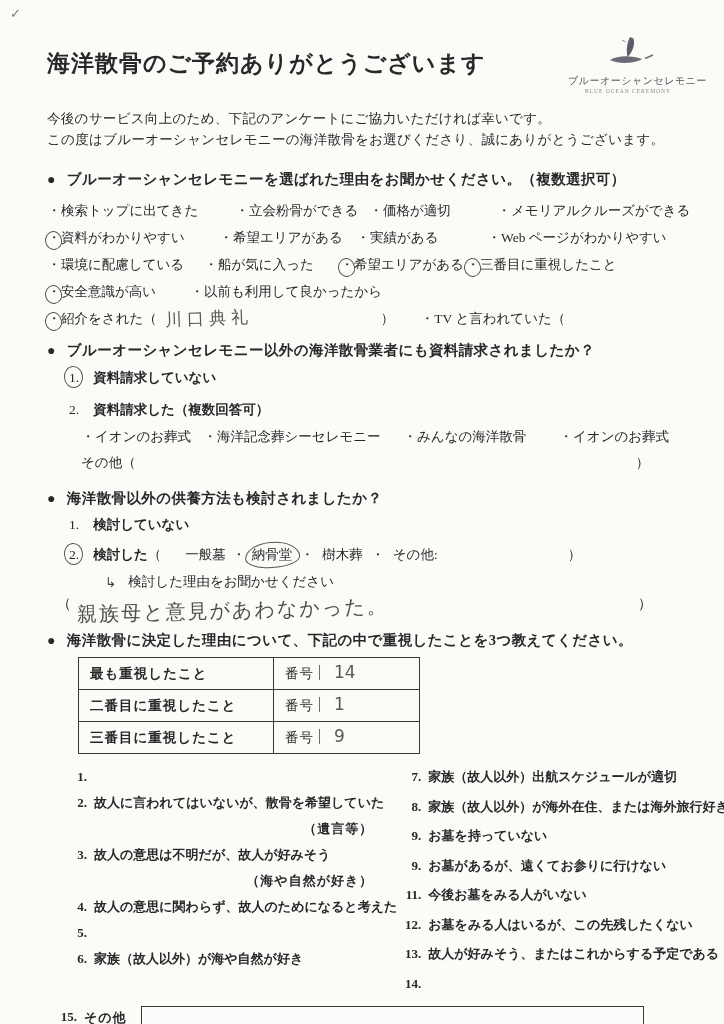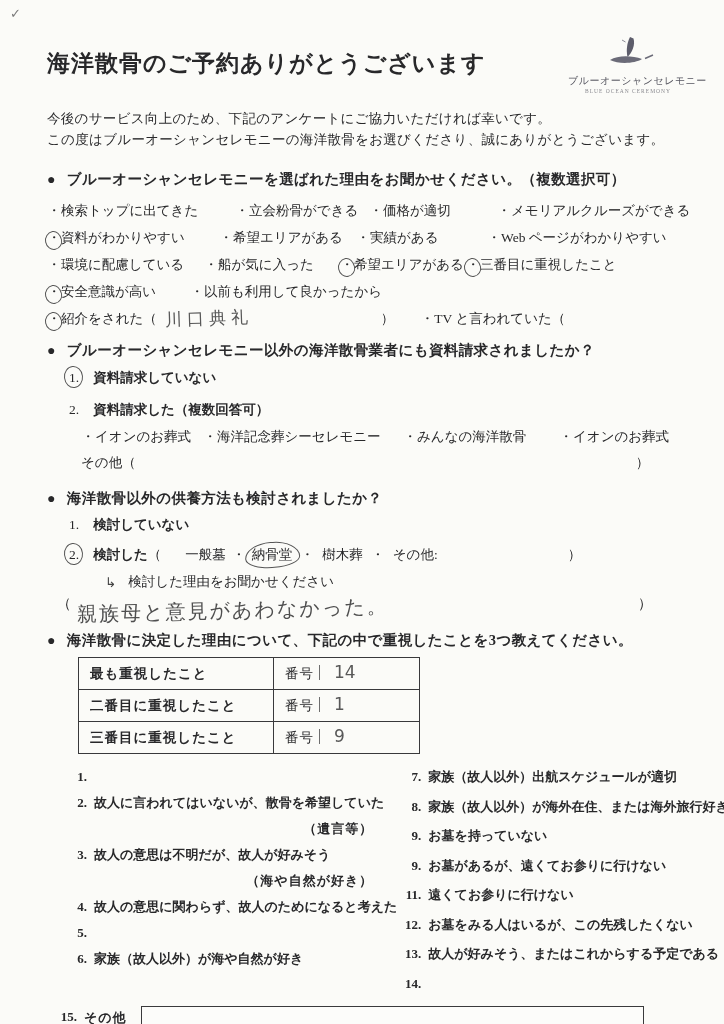--- a/index.html
+++ b/index.html
@@ -334,21 +334,21 @@
       <div class="r-item">
           <span class="rnum">9.</span>
           <span>お墓を持っていない</span>
         </div>
       <div class="r-item">
           <span class="rnum">9.</span>
           <span>お墓があるが、遠くてお参りに行けない</span>
         </div>
       <div class="r-item">
           <span class="rnum">11.</span>
-          <span>遠くてお参りに行けない</span>
+          <span>今後お墓をみる人がいない</span>
         </div>
       <div class="r-item">
           <span class="rnum">12.</span>
           <span>お墓をみる人はいるが、この先残したくない</span>
         </div>
       <div class="r-item">
           <span class="rnum">13.</span>
           <span>故人が好みそう、またはこれからする予定である</span>
         </div>
       <div class="r-item">

